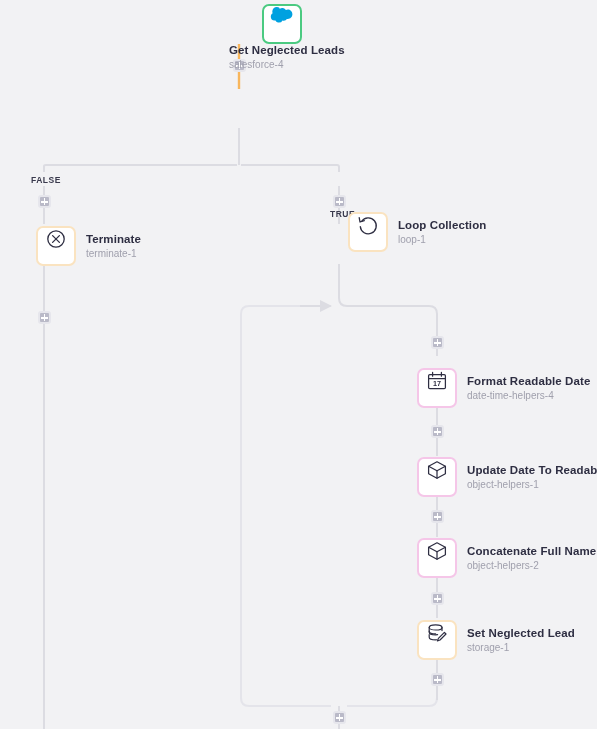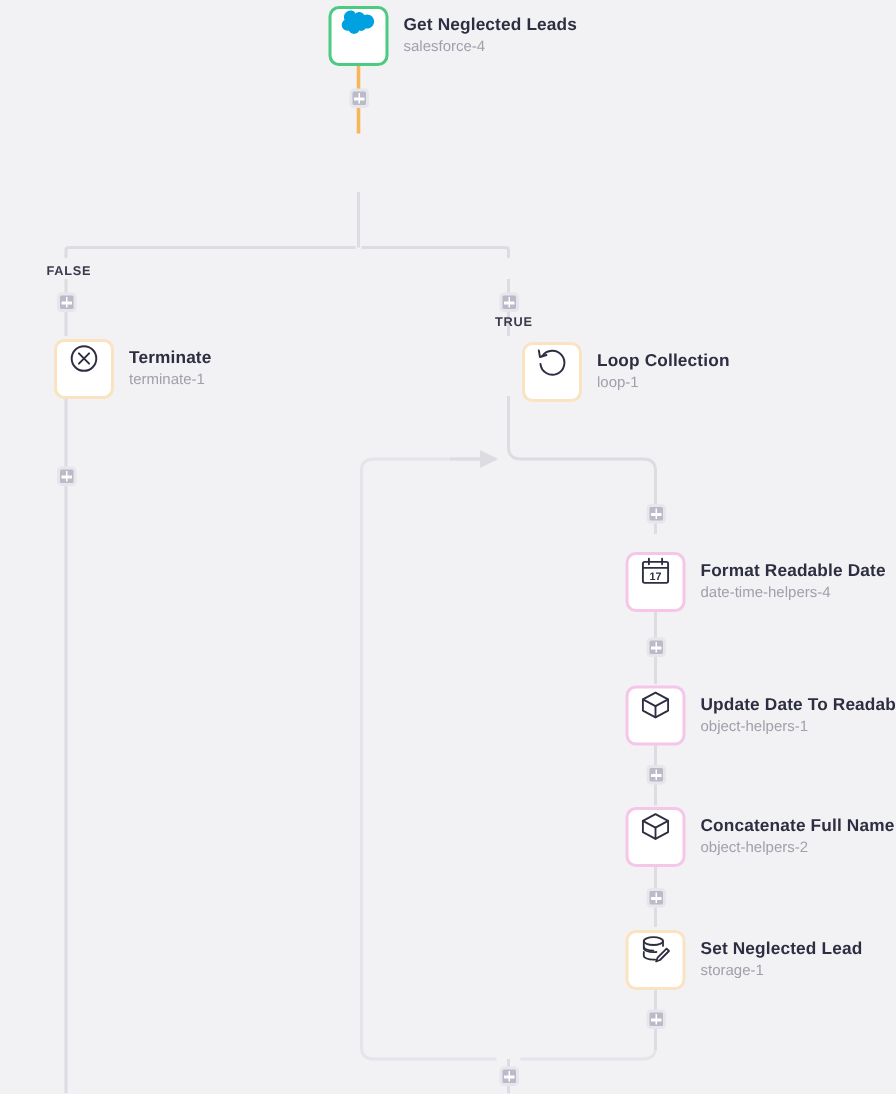--- a/index.html
+++ b/index.html
@@ -133,21 +133,21 @@
   <div class="plus" style="left:38px;  top:195px;"></div>
   <div class="plus" style="left:333px; top:195px;"></div>
   <div class="plus" style="left:38px;  top:311px;"></div>
   <div class="plus" style="left:431px; top:336px;"></div>
   <div class="plus" style="left:431px; top:425px;"></div>
   <div class="plus" style="left:431px; top:510px;"></div>
   <div class="plus" style="left:431px; top:592px;"></div>
   <div class="plus" style="left:431px; top:673px;"></div>
   <div class="plus" style="left:333px; top:711px;"></div>
 
-  <div class="node" style="left:219px; top:4px;">
+  <div class="node" style="left:219px; top:4px;flex-direction:column;">
     <div class="node-box green">
       <span>
         <svg class="icon" width="24" height="18" viewBox="0 0 24 18">
           <path d="M9.6 3.1a4 4 0 0 1 6.3.9 4.6 4.6 0 0 1 1.9-.4c2.5 0 4.6 2.1 4.6 4.7 0 2.6-2.1 4.7-4.6 4.7-.3 0-.6 0-.9-.1a3.4 3.4 0 0 1-3 1.8c-.5 0-1-.1-1.4-.3a3.9 3.9 0 0 1-3.5 2.2c-1.5 0-2.9-.9-3.5-2.2-.3.1-.6.1-.9.1A3.8 3.8 0 0 1 .8 10.6c0-1.4.8-2.7 1.9-3.3a4.3 4.3 0 0 1-.4-1.9c0-2.4 2-4.4 4.5-4.4 1.1 0 2.1.4 2.8 1.1z" fill="#00a1e0"></path>
         </svg>
       </span>
     </div>
     <div class="node-text">
       <div class="node-title">Get Neglected Leads</div>
       <div class="node-sub">salesforce-4</div>
@@ -163,21 +163,21 @@
           <path d="M7.6 7.6 L14.4 14.4 M14.4 7.6 L7.6 14.4"></path>
         </svg>
       </span>
     </div>
     <div class="node-text">
       <div class="node-title">Terminate</div>
       <div class="node-sub">terminate-1</div>
     </div>
   </div>
 
-  <div class="node" style="left:319px; top:228px;padding-left:29px;">
+  <div class="node" style="left:319px; top:212px;padding-left:29px;">
     <div class="node-box orange">
       <span>
         <svg class="icon" width="22" height="22" viewBox="0 0 22 22" fill="none" stroke="#2e2e42" stroke-width="1.3" stroke-linecap="round" stroke-linejoin="round">
           <path d="M4.6 7.4 A8 8 0 1 1 3.3 12.6"></path>
           <path d="M2.2 3.6 L3.0 8.0 L7.3 6.7"></path>
         </svg>
       </span>
     </div>
     <div class="node-text">
       <div class="node-title">Loop Collection</div>

